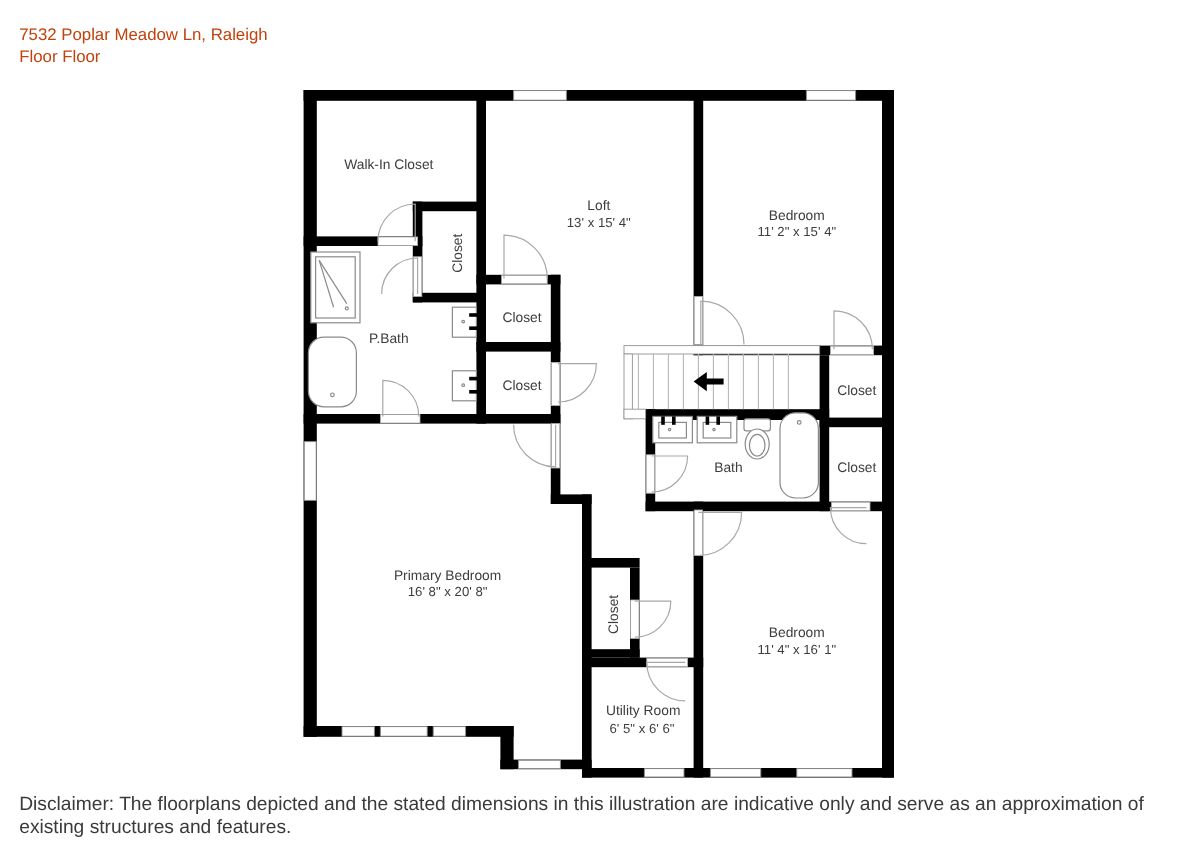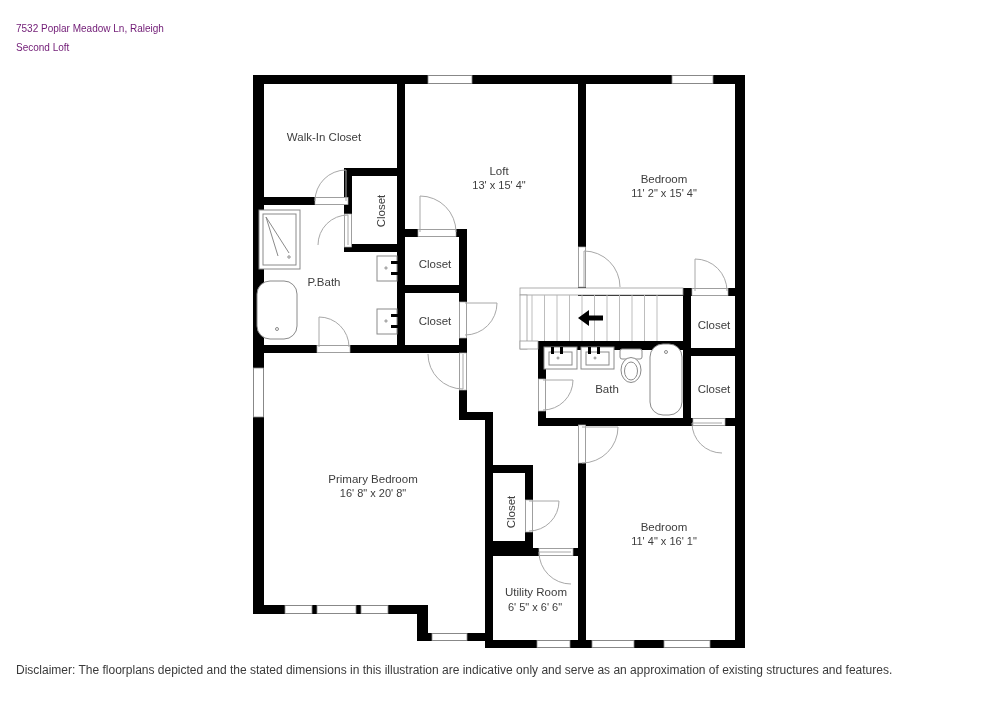--- a/index.html
+++ b/index.html
@@ -1,38 +1,38 @@
 <!DOCTYPE html>
 <html><head>
 <meta charset="utf-8">
 <style>
   html,body{margin:0;padding:0;background:#fff;}
   #screen{position:relative;width:1000px;height:707px;background:#ffffff;overflow:hidden;
           font-family:"Liberation Sans", sans-serif;color:#3d3d3d;}
-  #header{position:absolute;left:16px;top:19px;font-size:10px;line-height:19px;color:#701a75;}
-  #footer{position:absolute;left:16px;top:661px;font-size:12px;line-height:19px;color:#3a3a3a;}
+  #header{position:absolute;left:16px;top:19px;font-size:14px;line-height:19px;color:#c2410c;}
+  #footer{position:absolute;left:16px;top:661px;font-size:16px;line-height:19px;color:#3a3a3a;}
   svg text{font-family:"Liberation Sans", sans-serif;font-size:11.5px;fill:#3d3d3d;}
   svg text.dims{font-size:11px;}
   .wall{fill:#000;}
   .win{fill:#fff;stroke:#8a8a8a;stroke-width:0.8;}
   .gap{fill:#fff;stroke:#adadad;stroke-width:0.7;}
   .door{fill:none;stroke:#a8a8a8;stroke-width:1;}
   .fix{fill:#fff;stroke:#8a8a8a;stroke-width:1;}
   .fixl{fill:none;stroke:#8a8a8a;stroke-width:1;}
   .rail{fill:#fff;stroke:#9a9a9a;stroke-width:0.8;}
   .tread{stroke:#b5b5b5;stroke-width:0.9;}
 </style>
 </head>
 <body>
 
 <div id="screen">
 
   <div id="header">
     <div>7532 Poplar Meadow Ln, Raleigh</div>
-    <div>Second Loft</div>
+    <div>Floor Floor</div>
   </div>
 
   <svg width="1000" height="707" viewBox="0 0 1000 707">
 
     <g>
       <rect class="wall" x="253" y="75" width="492" height="9"></rect>
       <rect class="wall" x="253" y="75" width="11" height="539"></rect>
       <rect class="wall" x="735" y="75" width="10" height="573"></rect>
       <rect class="wall" x="253" y="605" width="175" height="9"></rect>
       <rect class="wall" x="417" y="605" width="11" height="36"></rect>

